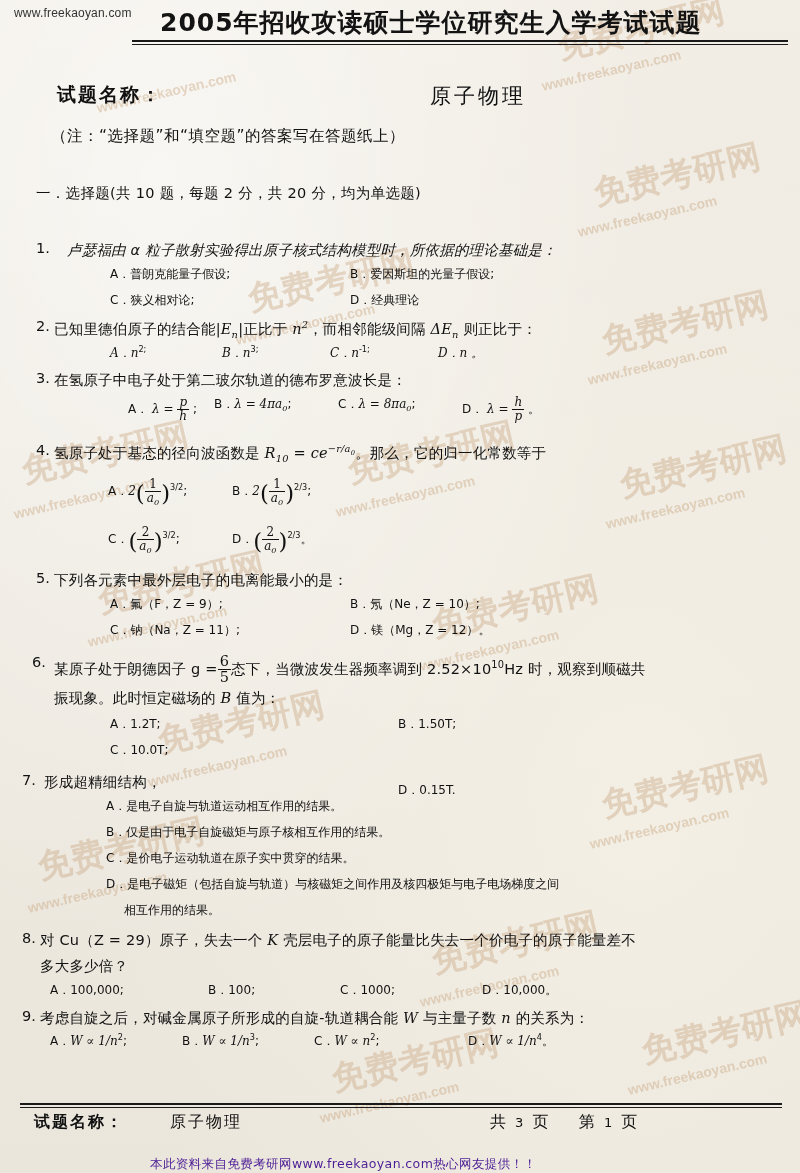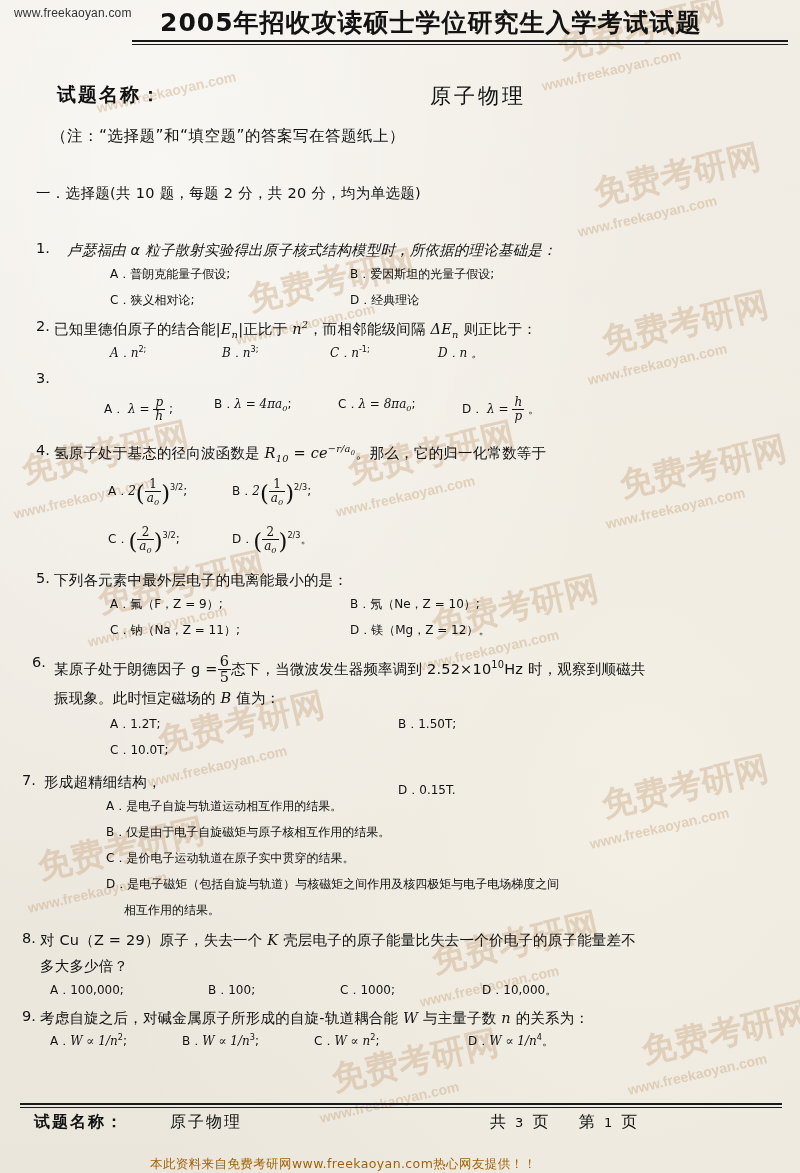--- a/index.html
+++ b/index.html
@@ -47,21 +47,21 @@
   .fracu{display:inline-block;text-align:center;vertical-align:-0.55em;line-height:1.05;
         font-family:"DejaVu Serif","Liberation Serif",serif;}
   .fracu .num{display:block;padding:0 2px;}
   .fracu .den{display:block;border-top:1px solid #111;padding:0 2px;}
 
   .paren{font-size:1.9em;vertical-align:-0.28em;font-family:"DejaVu Serif",serif;}
 
   .footer-lbl{position:absolute;left:34px;top:1112px;font-size:16px;font-weight:bold;letter-spacing:2px;}
   .footer-subj{position:absolute;left:170px;top:1112px;font-size:16px;letter-spacing:2px;}
   .footer-pg{position:absolute;left:490px;top:1112px;font-size:16px;letter-spacing:2px;}
-  .footer-bottom{position:absolute;left:150px;top:1156px;font-size:12.5px;color:#a16207;letter-spacing:.4px;}
+  .footer-bottom{position:absolute;left:150px;top:1156px;font-size:12.5px;color:#4c1d95;letter-spacing:.4px;}
 
   
   .wm{position:absolute;pointer-events:none;user-select:none;}
   .wm-big{font-family:"DejaVu Sans","Liberation Sans",sans-serif;font-weight:bold;
           color:rgba(198,160,120,.38);white-space:nowrap;}
   .wm-url{font-family:"Liberation Sans",sans-serif;font-weight:bold;
           color:rgba(198,160,120,.40);white-space:nowrap;}
 </style>
 </head>
 <body>
@@ -138,21 +138,22 @@
   <div class="qn" style="left:36px;top:318px;">2.</div>
   <div class="q" style="left:54px;top:318px;">
     <span>已知里德伯原子的结合能|</span><span class="it"><span>E</span><sub>n</sub></span><span>|正比于 </span><span class="it"><span>n</span><sup>2</sup></span><span>，而相邻能级间隔 </span><span class="it"><span>ΔE</span><sub>n</sub></span><span> 则正比于：</span>
   </div>
   <div class="opt" style="left:110px;top:344px;"><span class="it">A．n</span><sup>2;</sup></div>
   <div class="opt" style="left:222px;top:344px;"><span class="it">B．n</span><sup>3;</sup></div>
   <div class="opt" style="left:330px;top:344px;"><span class="it">C．n</span><sup>-1;</sup></div>
   <div class="opt" style="left:438px;top:344px;"><span class="it">D．n 。</span><sup></sup></div>
 
   <div class="qn" style="left:36px;top:370px;">3.</div>
-  <div class="opt" style="left:104px;top:396px;">
+  <div class="q" style="left:54px;top:370px;">在氢原子中电子处于第二玻尔轨道的德布罗意波长是：</div>
+  <div class="opt" style="left:128px;top:396px;">
     <span>A．</span>
     <span class="it">λ =</span>
     <span class="frac"><span class="num">p</span><span class="den">h</span></span>
     <span>;</span>
   </div>
   <div class="opt" style="left:214px;top:396px;">
     <span>B．</span><span class="it">λ = 4πa</span><sub class="it">0</sub><span>;</span>
   </div>
   <div class="opt" style="left:338px;top:396px;">
     <span>C．</span><span class="it">λ = 8πa</span><sub class="it">0</sub><span>;</span>

